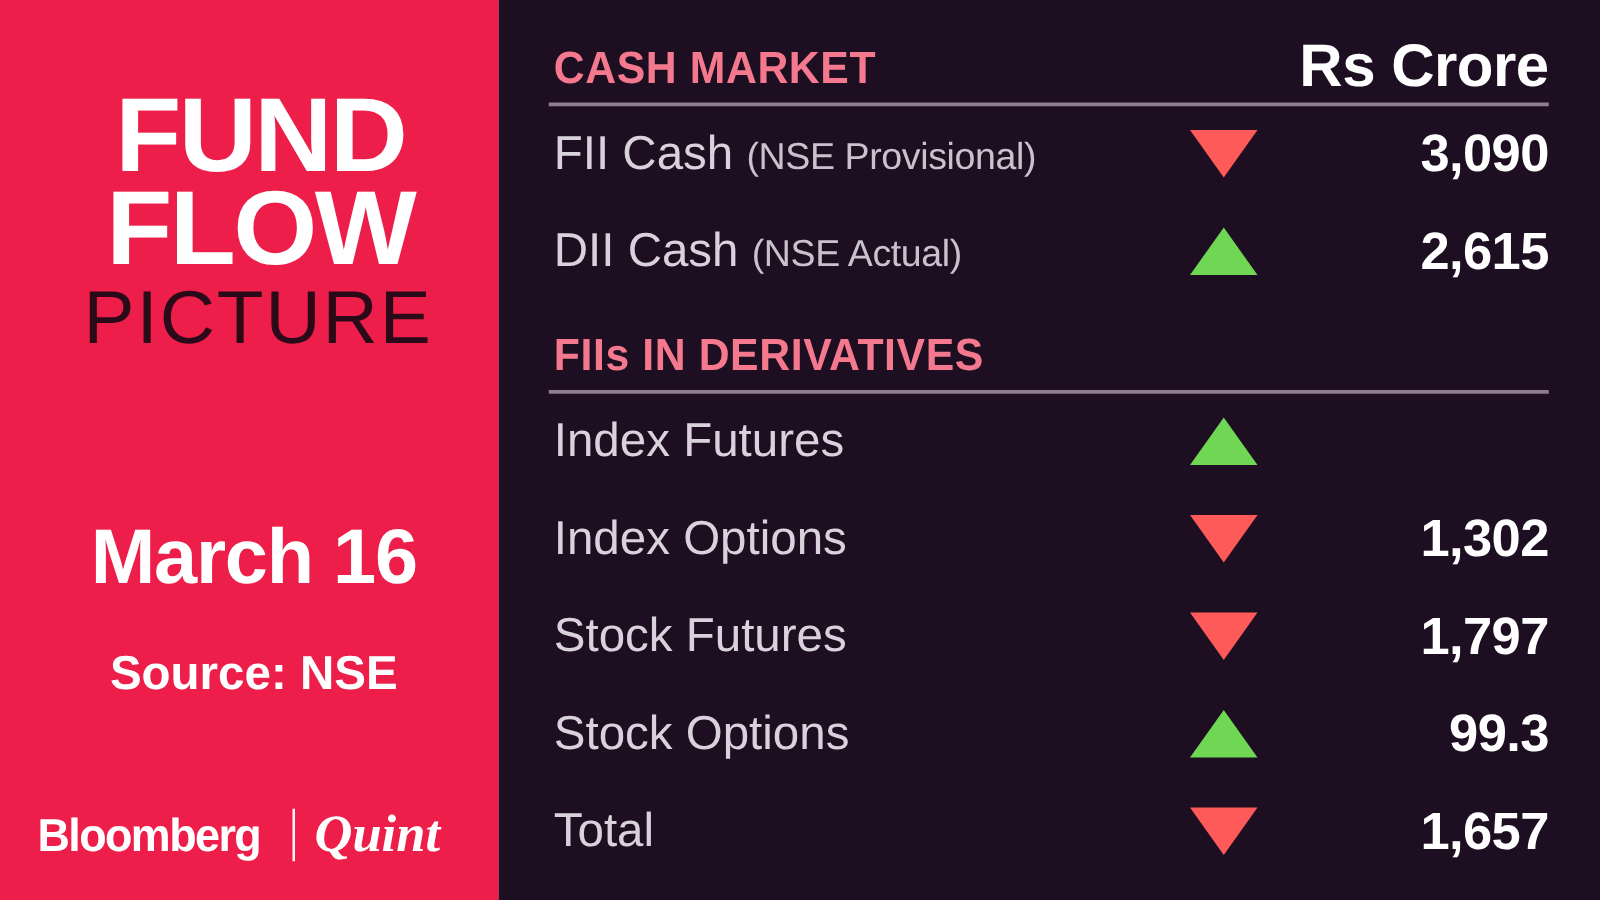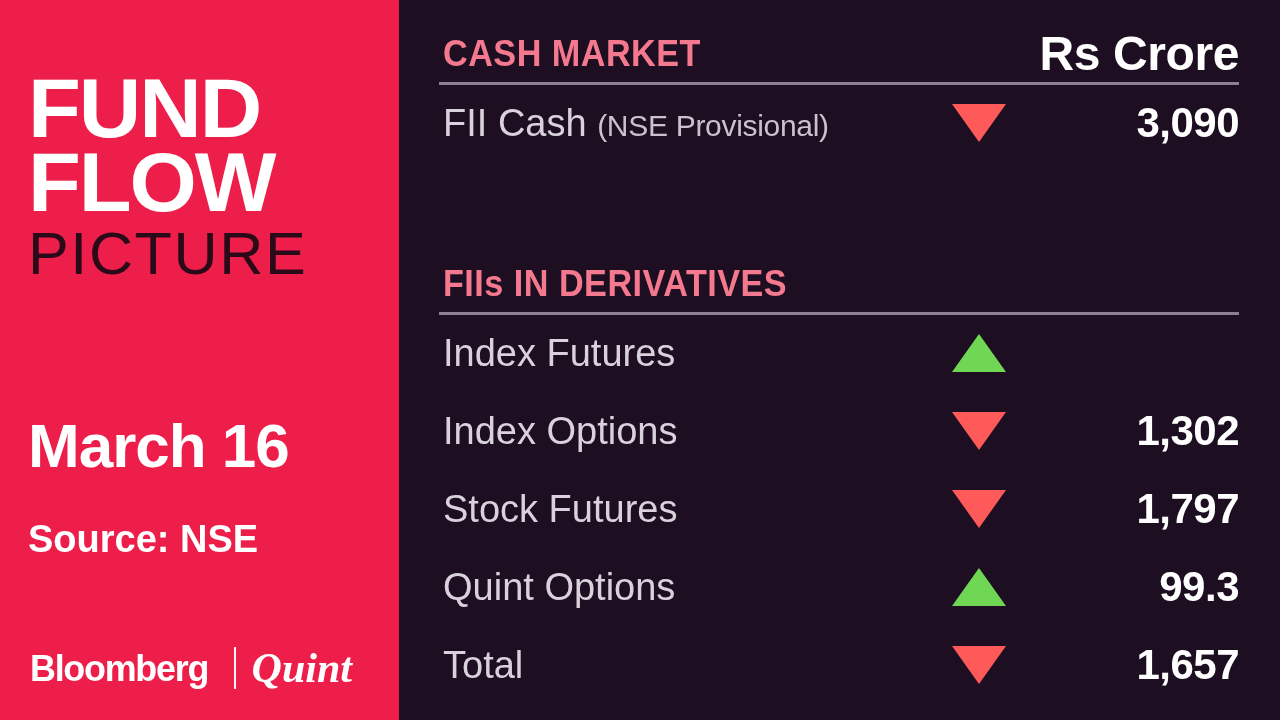--- a/index.html
+++ b/index.html
@@ -2,21 +2,21 @@
 <html><head>
 <meta charset="utf-8">
 <style>
   * { margin:0; padding:0; box-sizing:border-box; }
   html,body { width:1280px; height:720px; overflow:hidden; }
   body {
     background:#1d0e21;
     font-family:"Liberation Sans", sans-serif;
     -webkit-font-smoothing:antialiased;
   }
-  #page { position:relative; width:1280px; height:720px; background:#f9a8d4; }
+  #page { position:relative; width:1280px; height:720px; background:#f9a8d4;text-align:center; }
 
   
   #left-panel {
     position:absolute; left:0; top:0; width:399px; height:720px;
     background:#ed1f4a;
   }
   #brand-block {
     position:absolute; left:28px; top:72px; width:350px;
   }
   .brand-line {
@@ -176,20 +176,28 @@
 
         <div class="row">
           <div class="row-label">
             <span>FII Cash</span>
             <span class="row-sub">(NSE Provisional)</span>
           </div>
           <div class="arrow down"></div>
           <div class="row-value">3,090</div>
         </div>
 
+        <div class="row">
+          <div class="row-label">
+            <span>DII Cash</span>
+            <span class="row-sub">(NSE Actual)</span>
+          </div>
+          <div class="arrow up"></div>
+          <div class="row-value">2,615</div>
+        </div>
 
       </div>
     </div>
 
     <div class="section" id="section-derivatives">
       <div class="section-head">
         <div class="section-title">FIIs IN DERIVATIVES</div>
         <div class="section-unit"></div>
         <div class="section-rule"></div>
       </div>
@@ -213,21 +221,21 @@
         <div class="row">
           <div class="row-label">
             <span>Stock Futures</span>
           </div>
           <div class="arrow down"></div>
           <div class="row-value">1,797</div>
         </div>
 
         <div class="row">
           <div class="row-label">
-            <span>Quint Options</span>
+            <span>Stock Options</span>
           </div>
           <div class="arrow up"></div>
           <div class="row-value">99.3</div>
         </div>
 
         <div class="row">
           <div class="row-label">
             <span>Total</span>
           </div>
           <div class="arrow down"></div>

